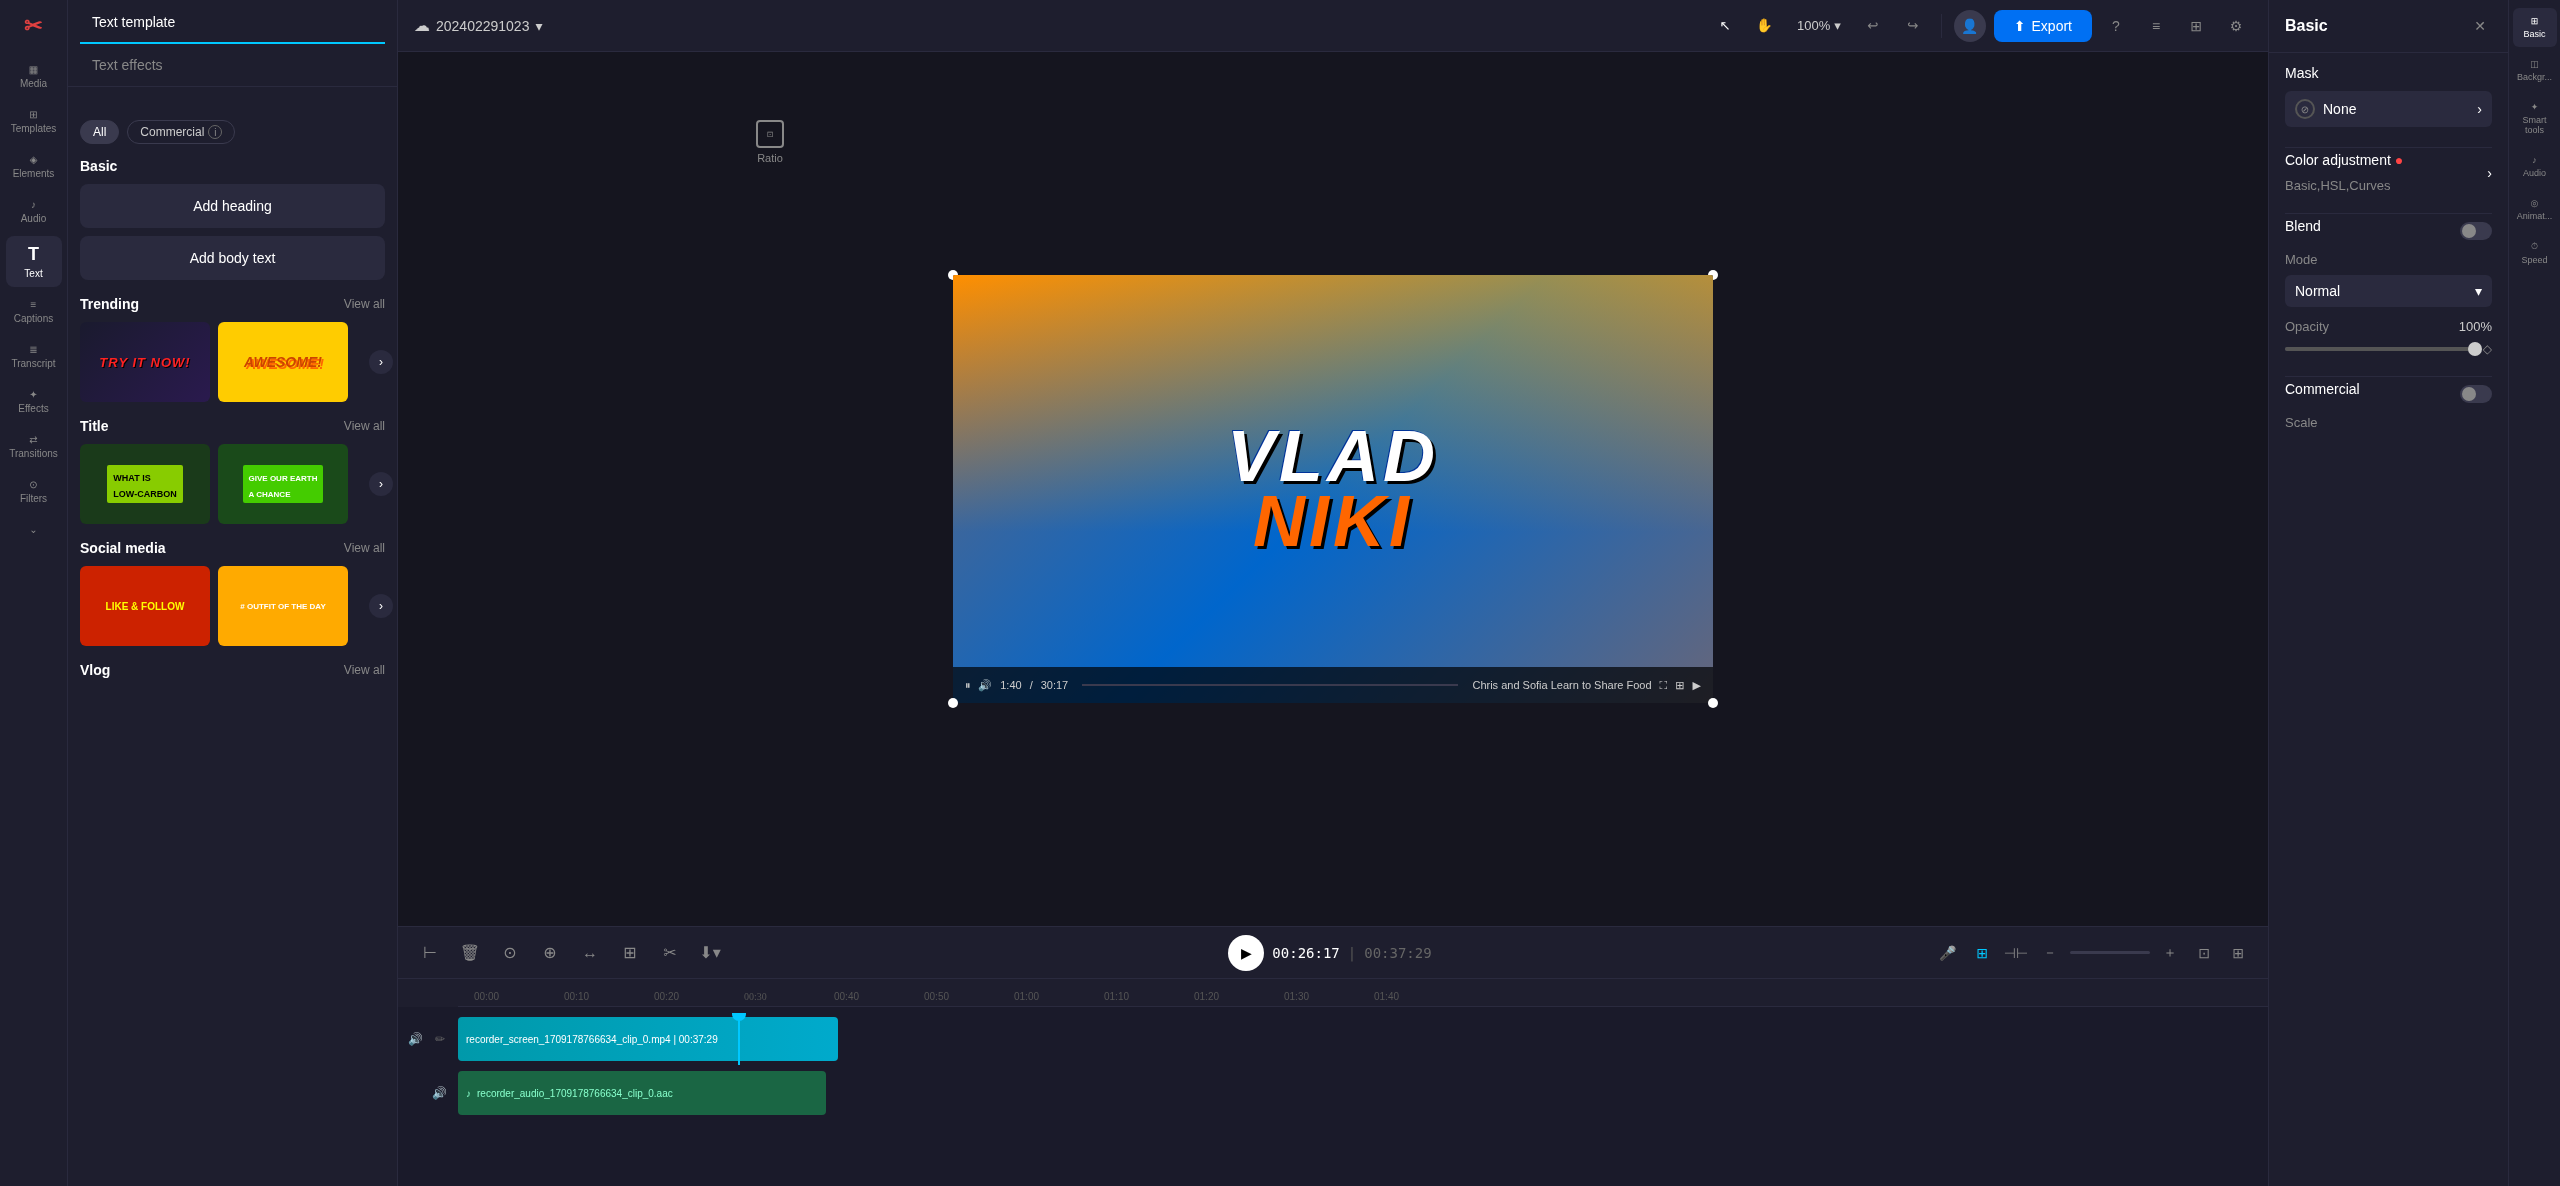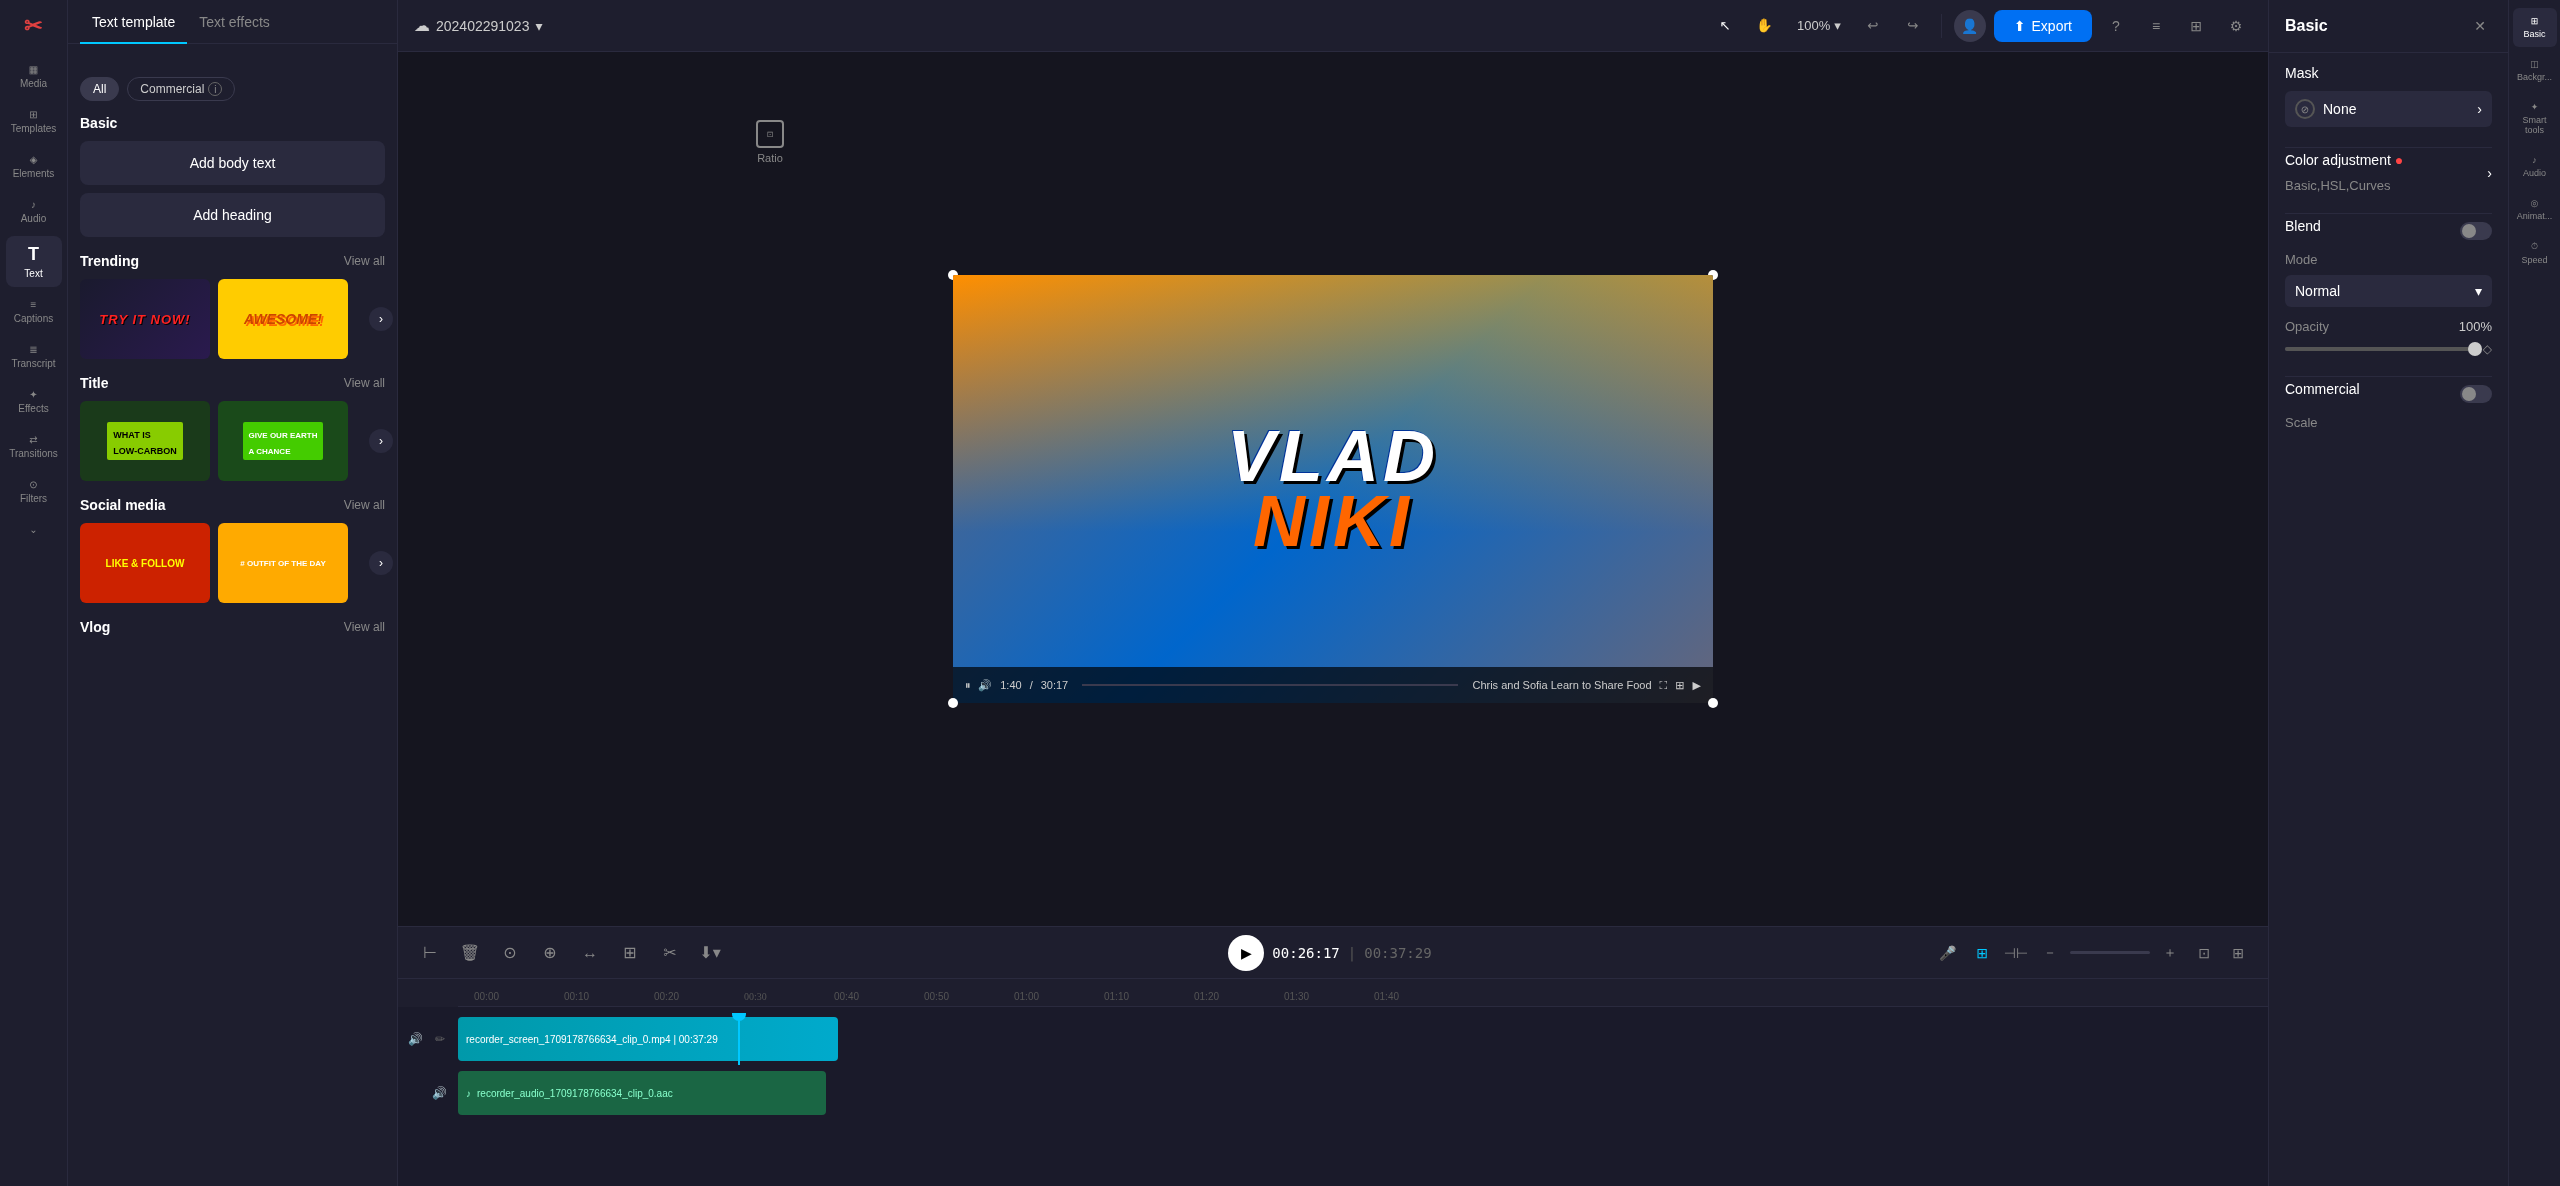--- a/index.html
+++ b/index.html
@@ -47,20 +47,21 @@
       border-right: 1px solid #2a2a3e;
       display: flex;
       flex-direction: column;
       flex-shrink: 0;
       overflow: hidden;
     }
     .panel-tabs {
       display: flex;
       border-bottom: 1px solid #2a2a3e;
       padding: 0 12px;
+      flex-direction: column;
     }
     .panel-tab {
       padding: 14px 12px 12px;
       font-size: 14px;
       color: #888;
       cursor: pointer;
       border-bottom: 2px solid transparent;
       margin-bottom: -1px;
       white-space: nowrap;
     }
@@ -785,22 +786,22 @@
       <button class="filter-btn filter-btn-commercial">
         <span>Commercial</span>
         <span style="width:14px;height:14px;border-radius:50%;border:1px solid #666;display:inline-flex;align-items:center;justify-content:center;font-size:10px;color:#888;">i</span>
       </button>
     </div>
 
     <div class="section-header">
       <span class="section-title">Basic</span>
     </div>
     <div class="basic-buttons">
+      <button class="basic-btn">Add heading</button>
       <button class="basic-btn">Add body text</button>
-      <button class="basic-btn">Add heading</button>
     </div>
 
     <div class="section-header">
       <span class="section-title">Trending</span>
       <span class="view-all">View all</span>
     </div>
     <div class="template-grid">
       <div class="template-card trend-1">
         <span style="font-size:13px;font-weight:900;color:#ff2222;text-shadow:1px 1px 0 #000;font-style:italic;">TRY IT NOW!</span>
       </div>

